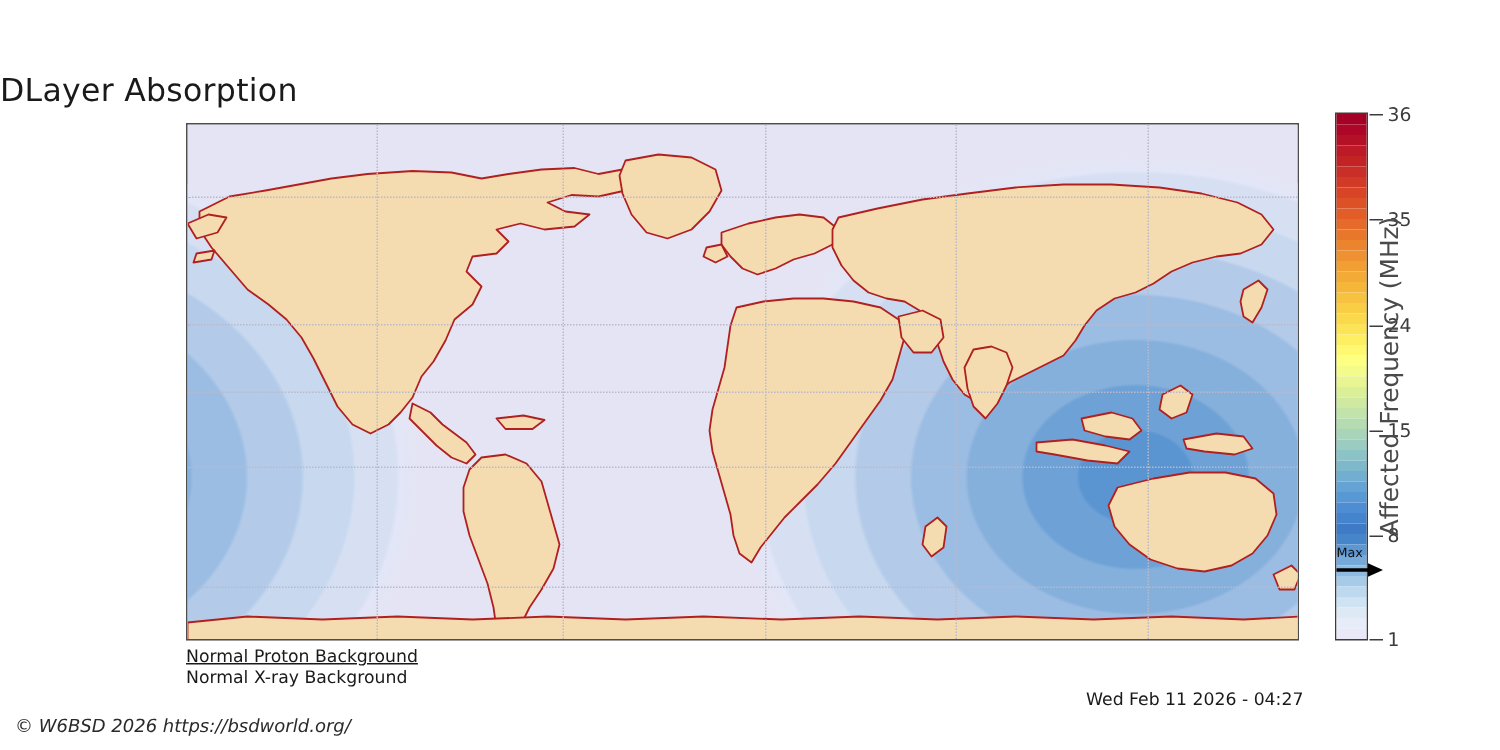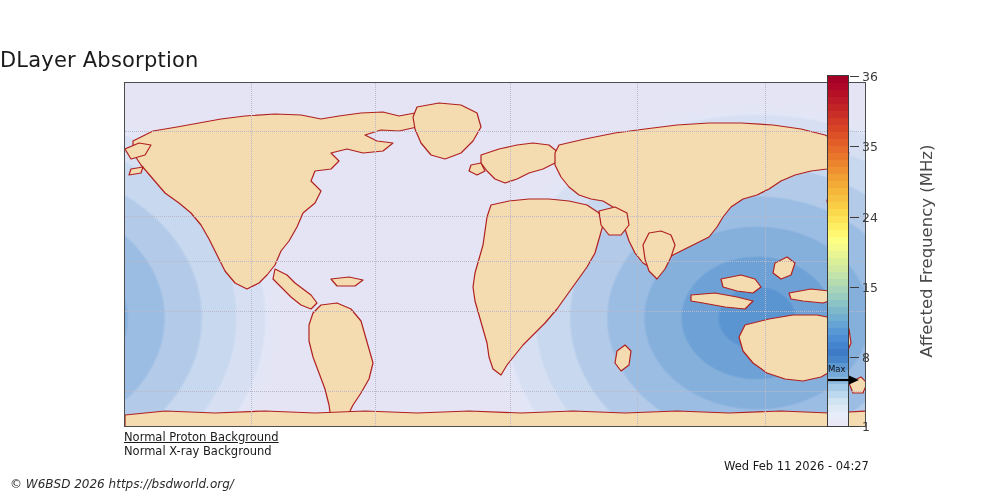--- a/index.html
+++ b/index.html
@@ -60,21 +60,21 @@
   .gridline-h {
     left: 0;
     height: 0;
     width: 742px;
     border-top: 1px dotted #b9b9c9;
   }
 
   
   #colorbar-wrap {
     position: absolute;
-    left: 827px;
+    left: 890px;
     top: 75px;
     width: 22px;
     height: 352px;
     text-align: center;
   }
   #colorbar-bands {
     position: absolute;
     left: 0; top: 0;
     width: 22px;
     height: 352px;

